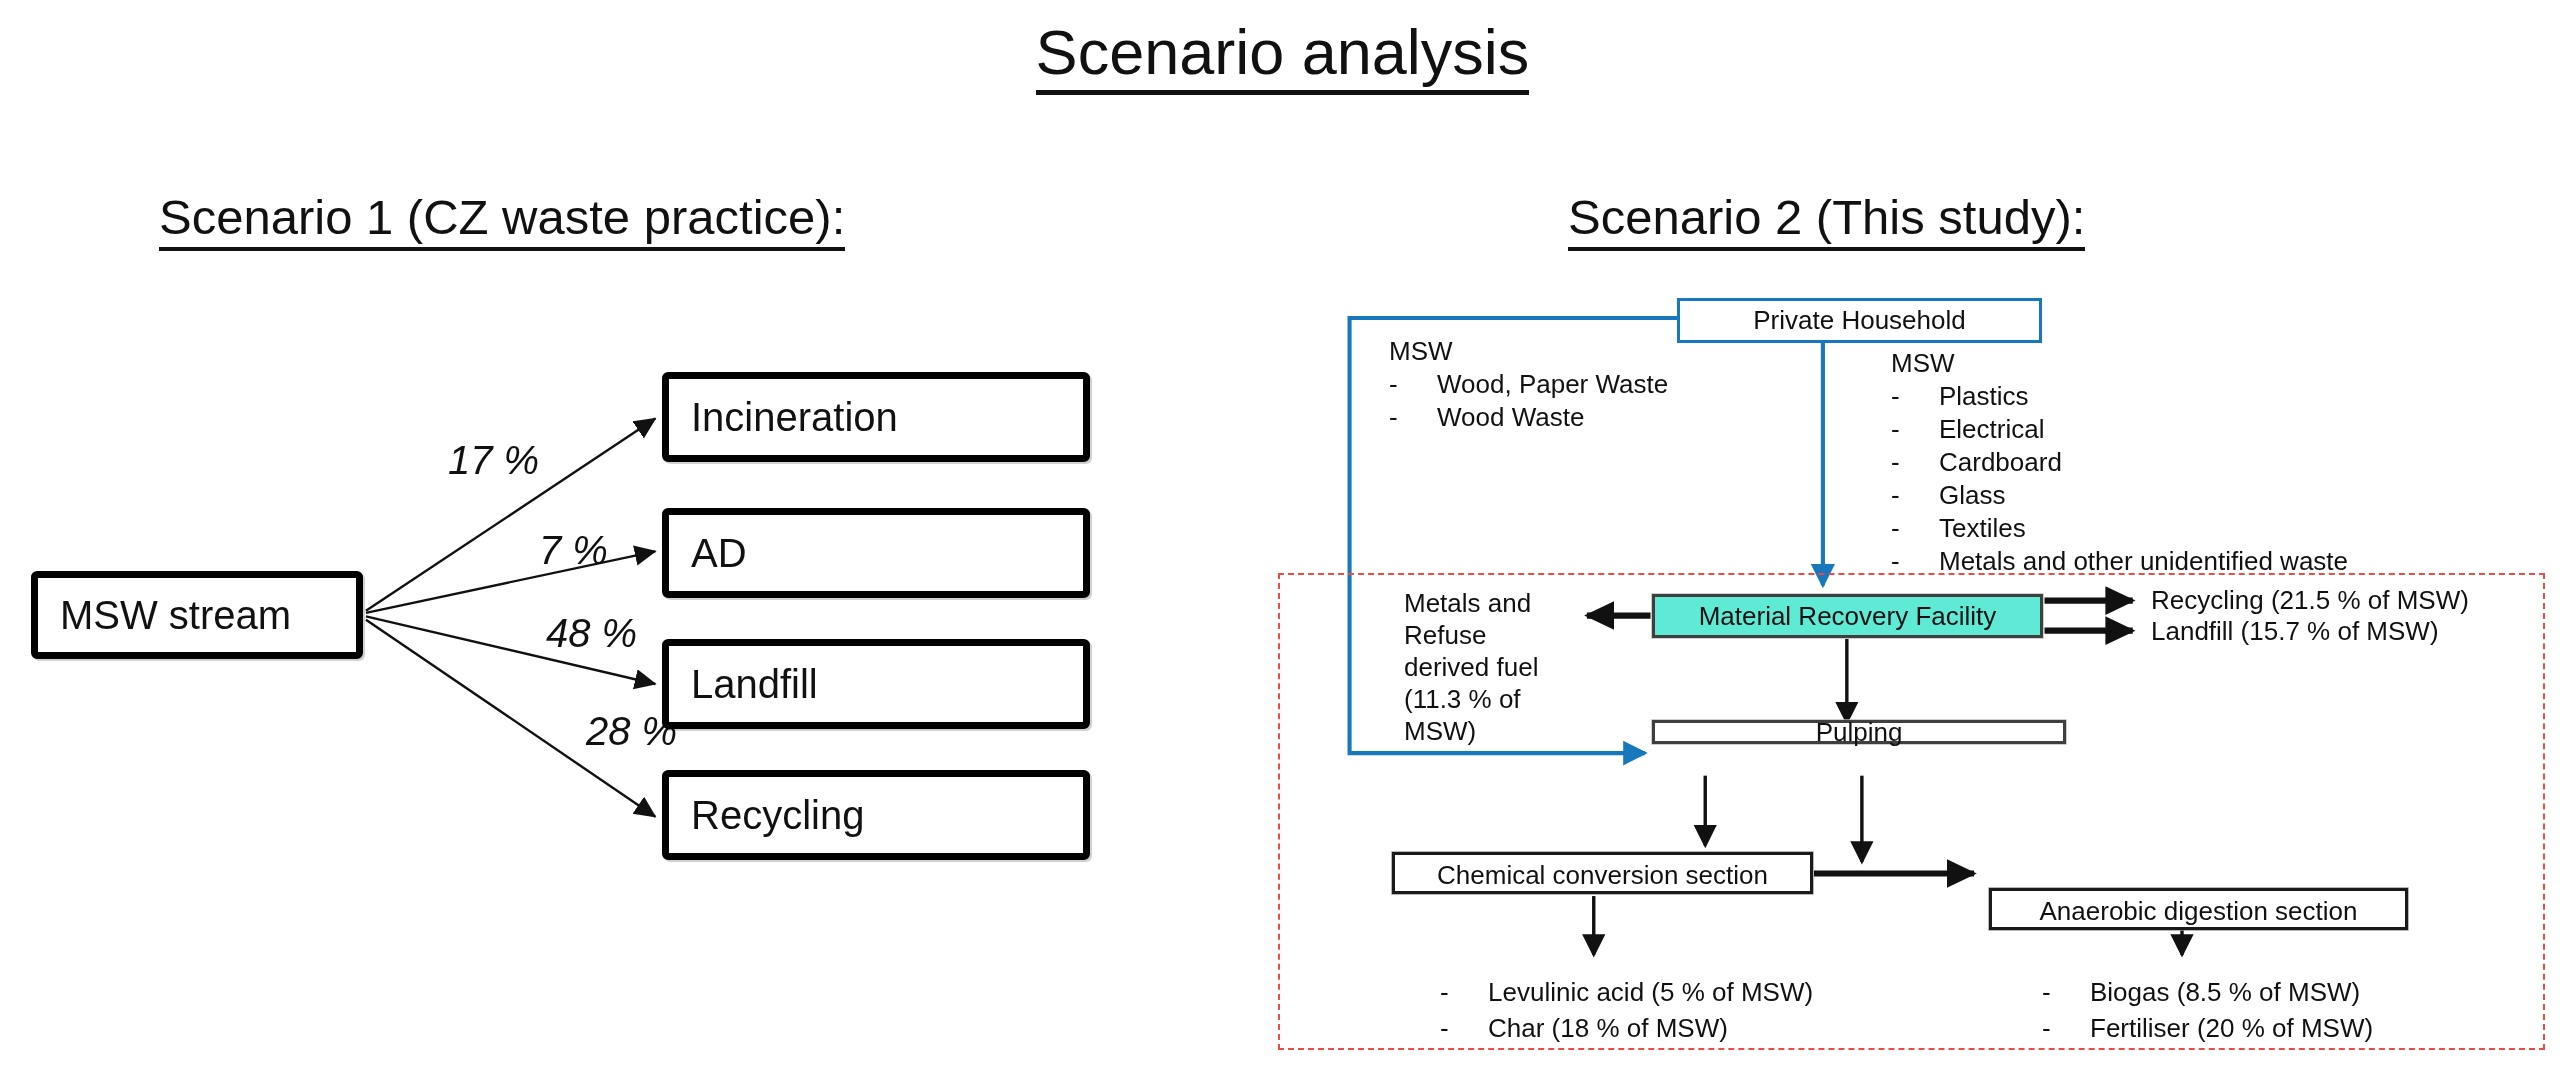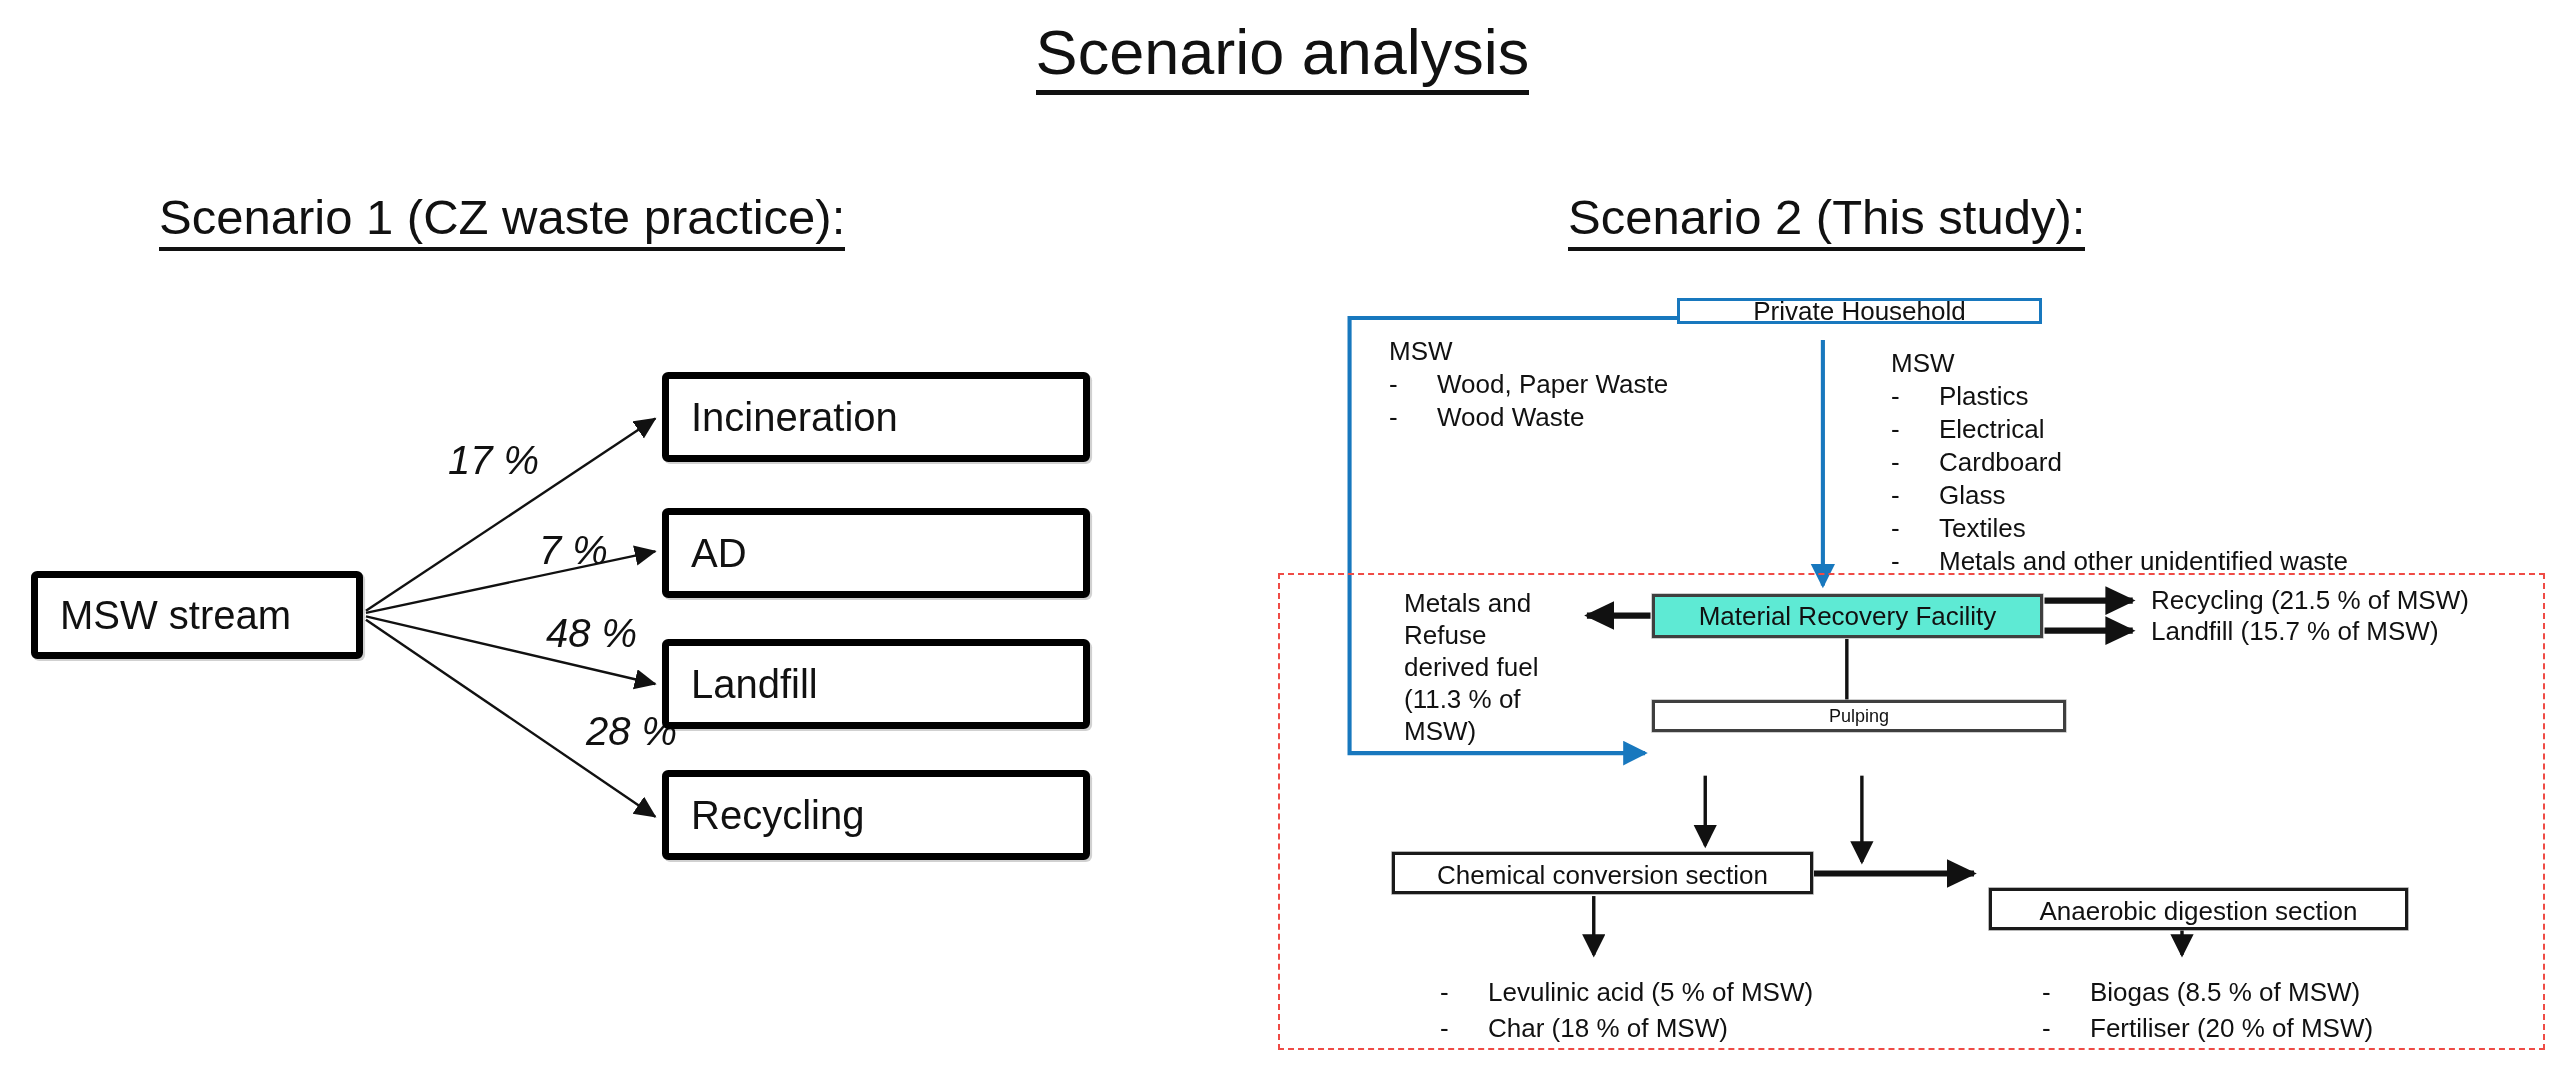--- a/index.html
+++ b/index.html
@@ -59,40 +59,40 @@
     font-size:40px;
     white-space:nowrap;
     font-style:italic;
   }
 
   
   .s2-text{font-size:26px;line-height:33px;white-space:nowrap;}
   .list-row{display:flex;}
   .list-dash{width:48px;flex:0 0 auto;}
   .ph-box{
-    left:1677px;top:298px;width:365px;height:26px;
+    left:1677px;top:298px;width:365px;height:45px;
     background:#ffffff;
     border:3.4px solid var(--blue);
     display:flex;align-items:center;justify-content:center;
     font-size:26px;
   }
   .mrf-box{
     left:1652px;top:594px;width:391px;height:44px;
     background:#5eead4;
     border:3.4px solid #3f3f3f;
     display:flex;align-items:center;justify-content:center;
     font-size:26px;
     box-shadow:0 0 0 0.7px #bbbbbb;
   }
   .pulping-box{
-    left:1652px;top:700px;width:414px;height:32px;
+    left:1652px;top:720px;width:414px;height:24px;
     background:#ffffff;
     border:3.4px solid #3f3f3f;
     display:flex;align-items:center;justify-content:center;
-    font-size:18px;
+    font-size:26px;
     box-shadow:0 0 0 0.7px #bbbbbb;
   }
   .section-box{
     background:#ffffff;
     border:3.4px solid #1a1a1a;
     display:flex;align-items:flex-end;justify-content:center;
     font-size:26px;
     box-shadow:0 0 0 0.7px #999999;
   }
   .chem-box{left:1392px;top:852px;width:421px;height:42px;}

